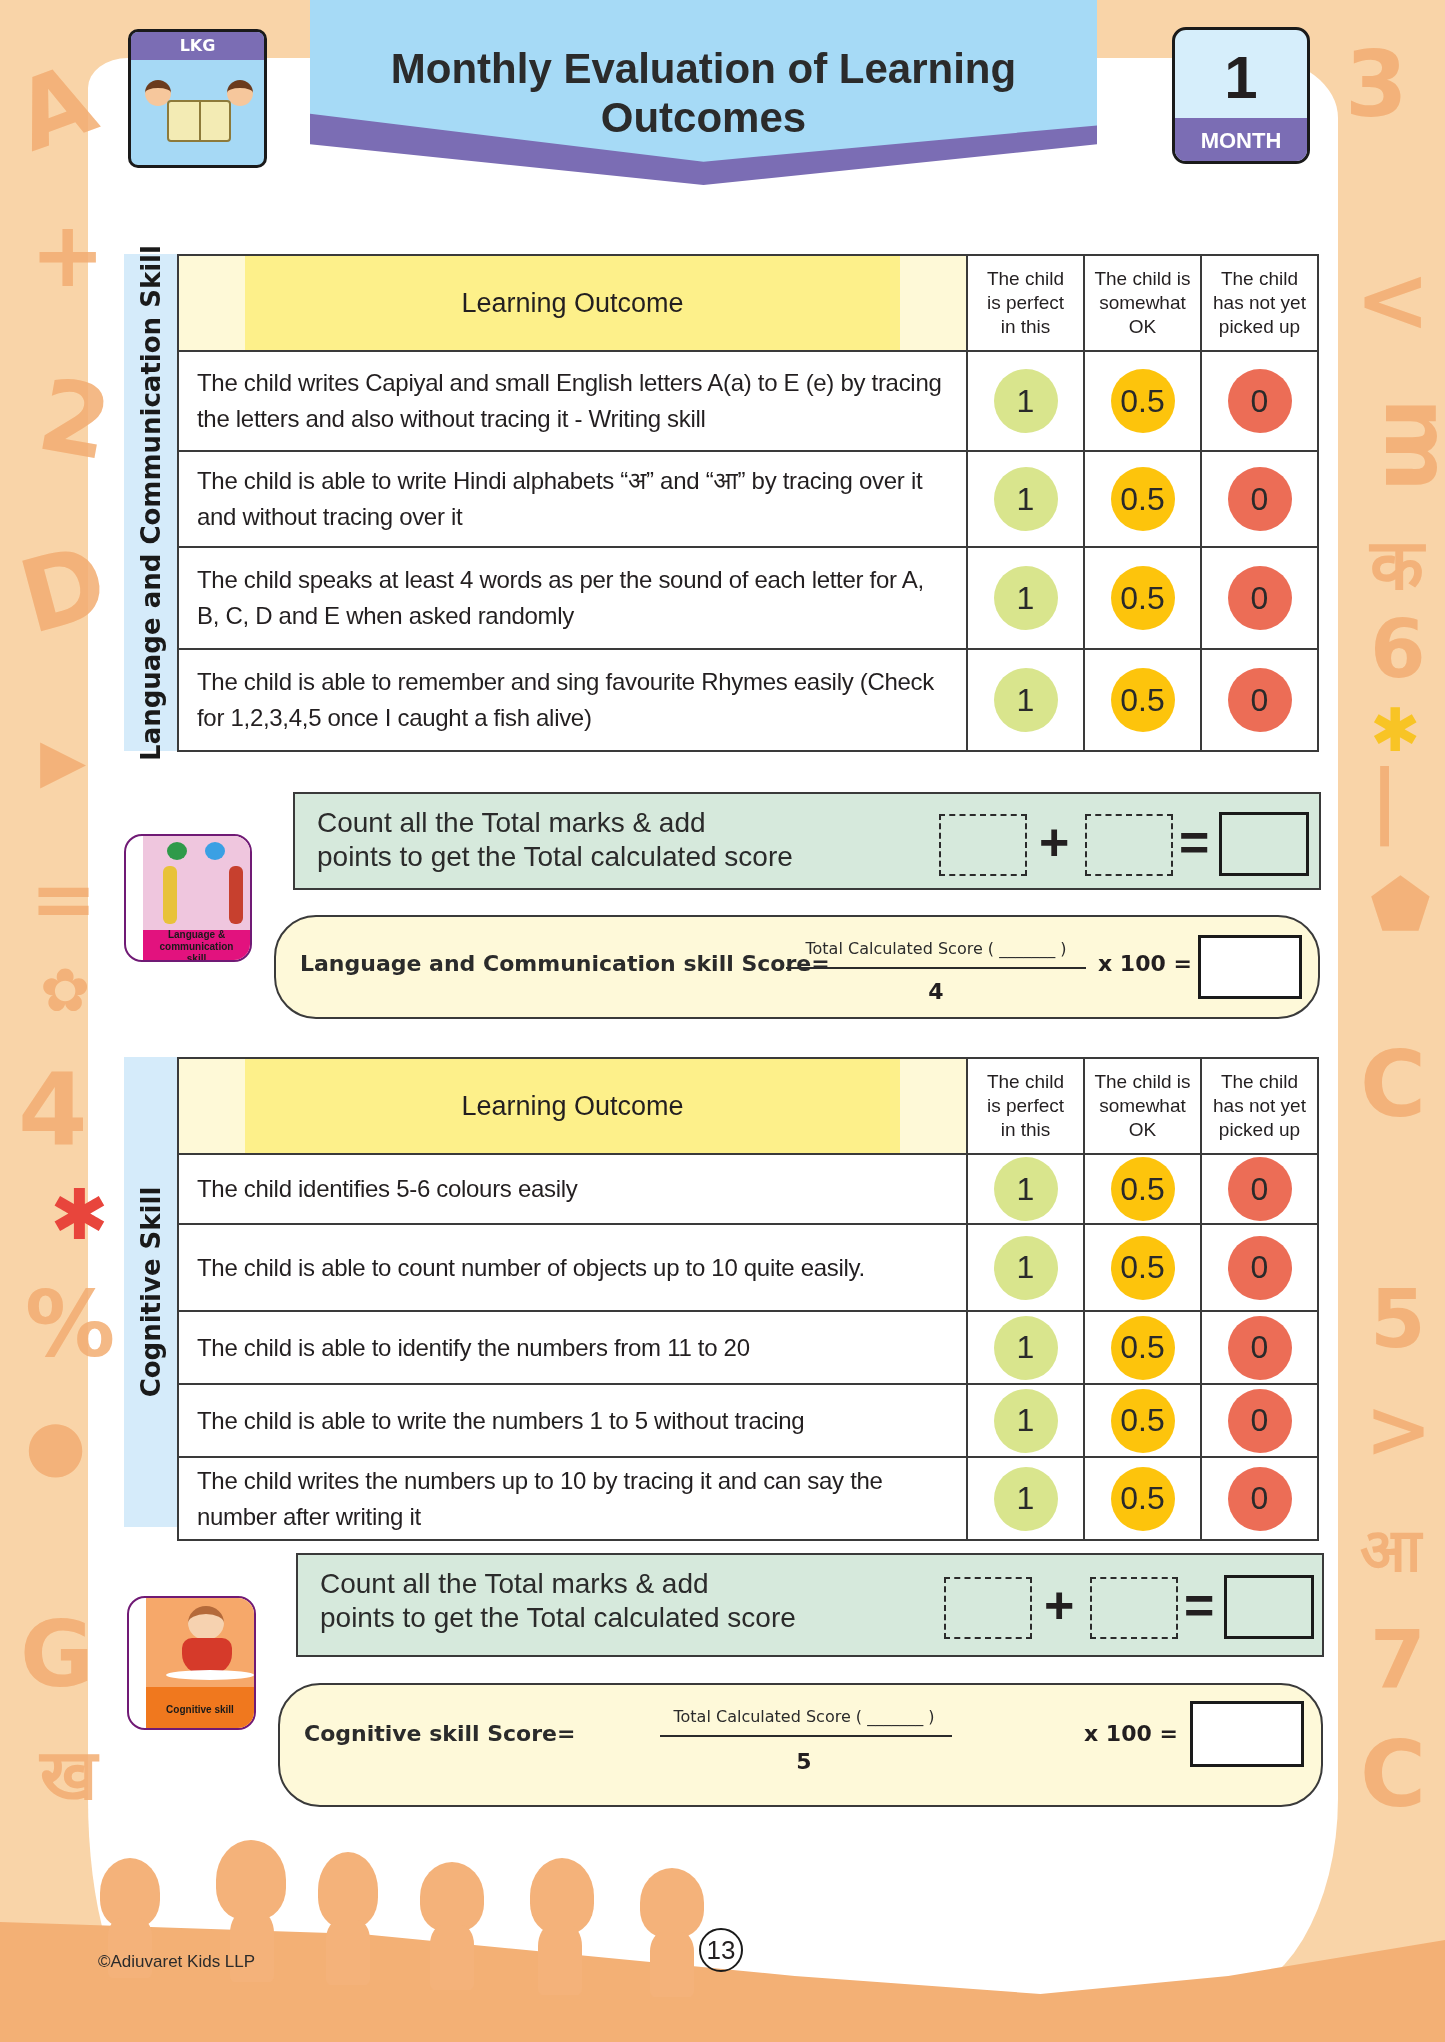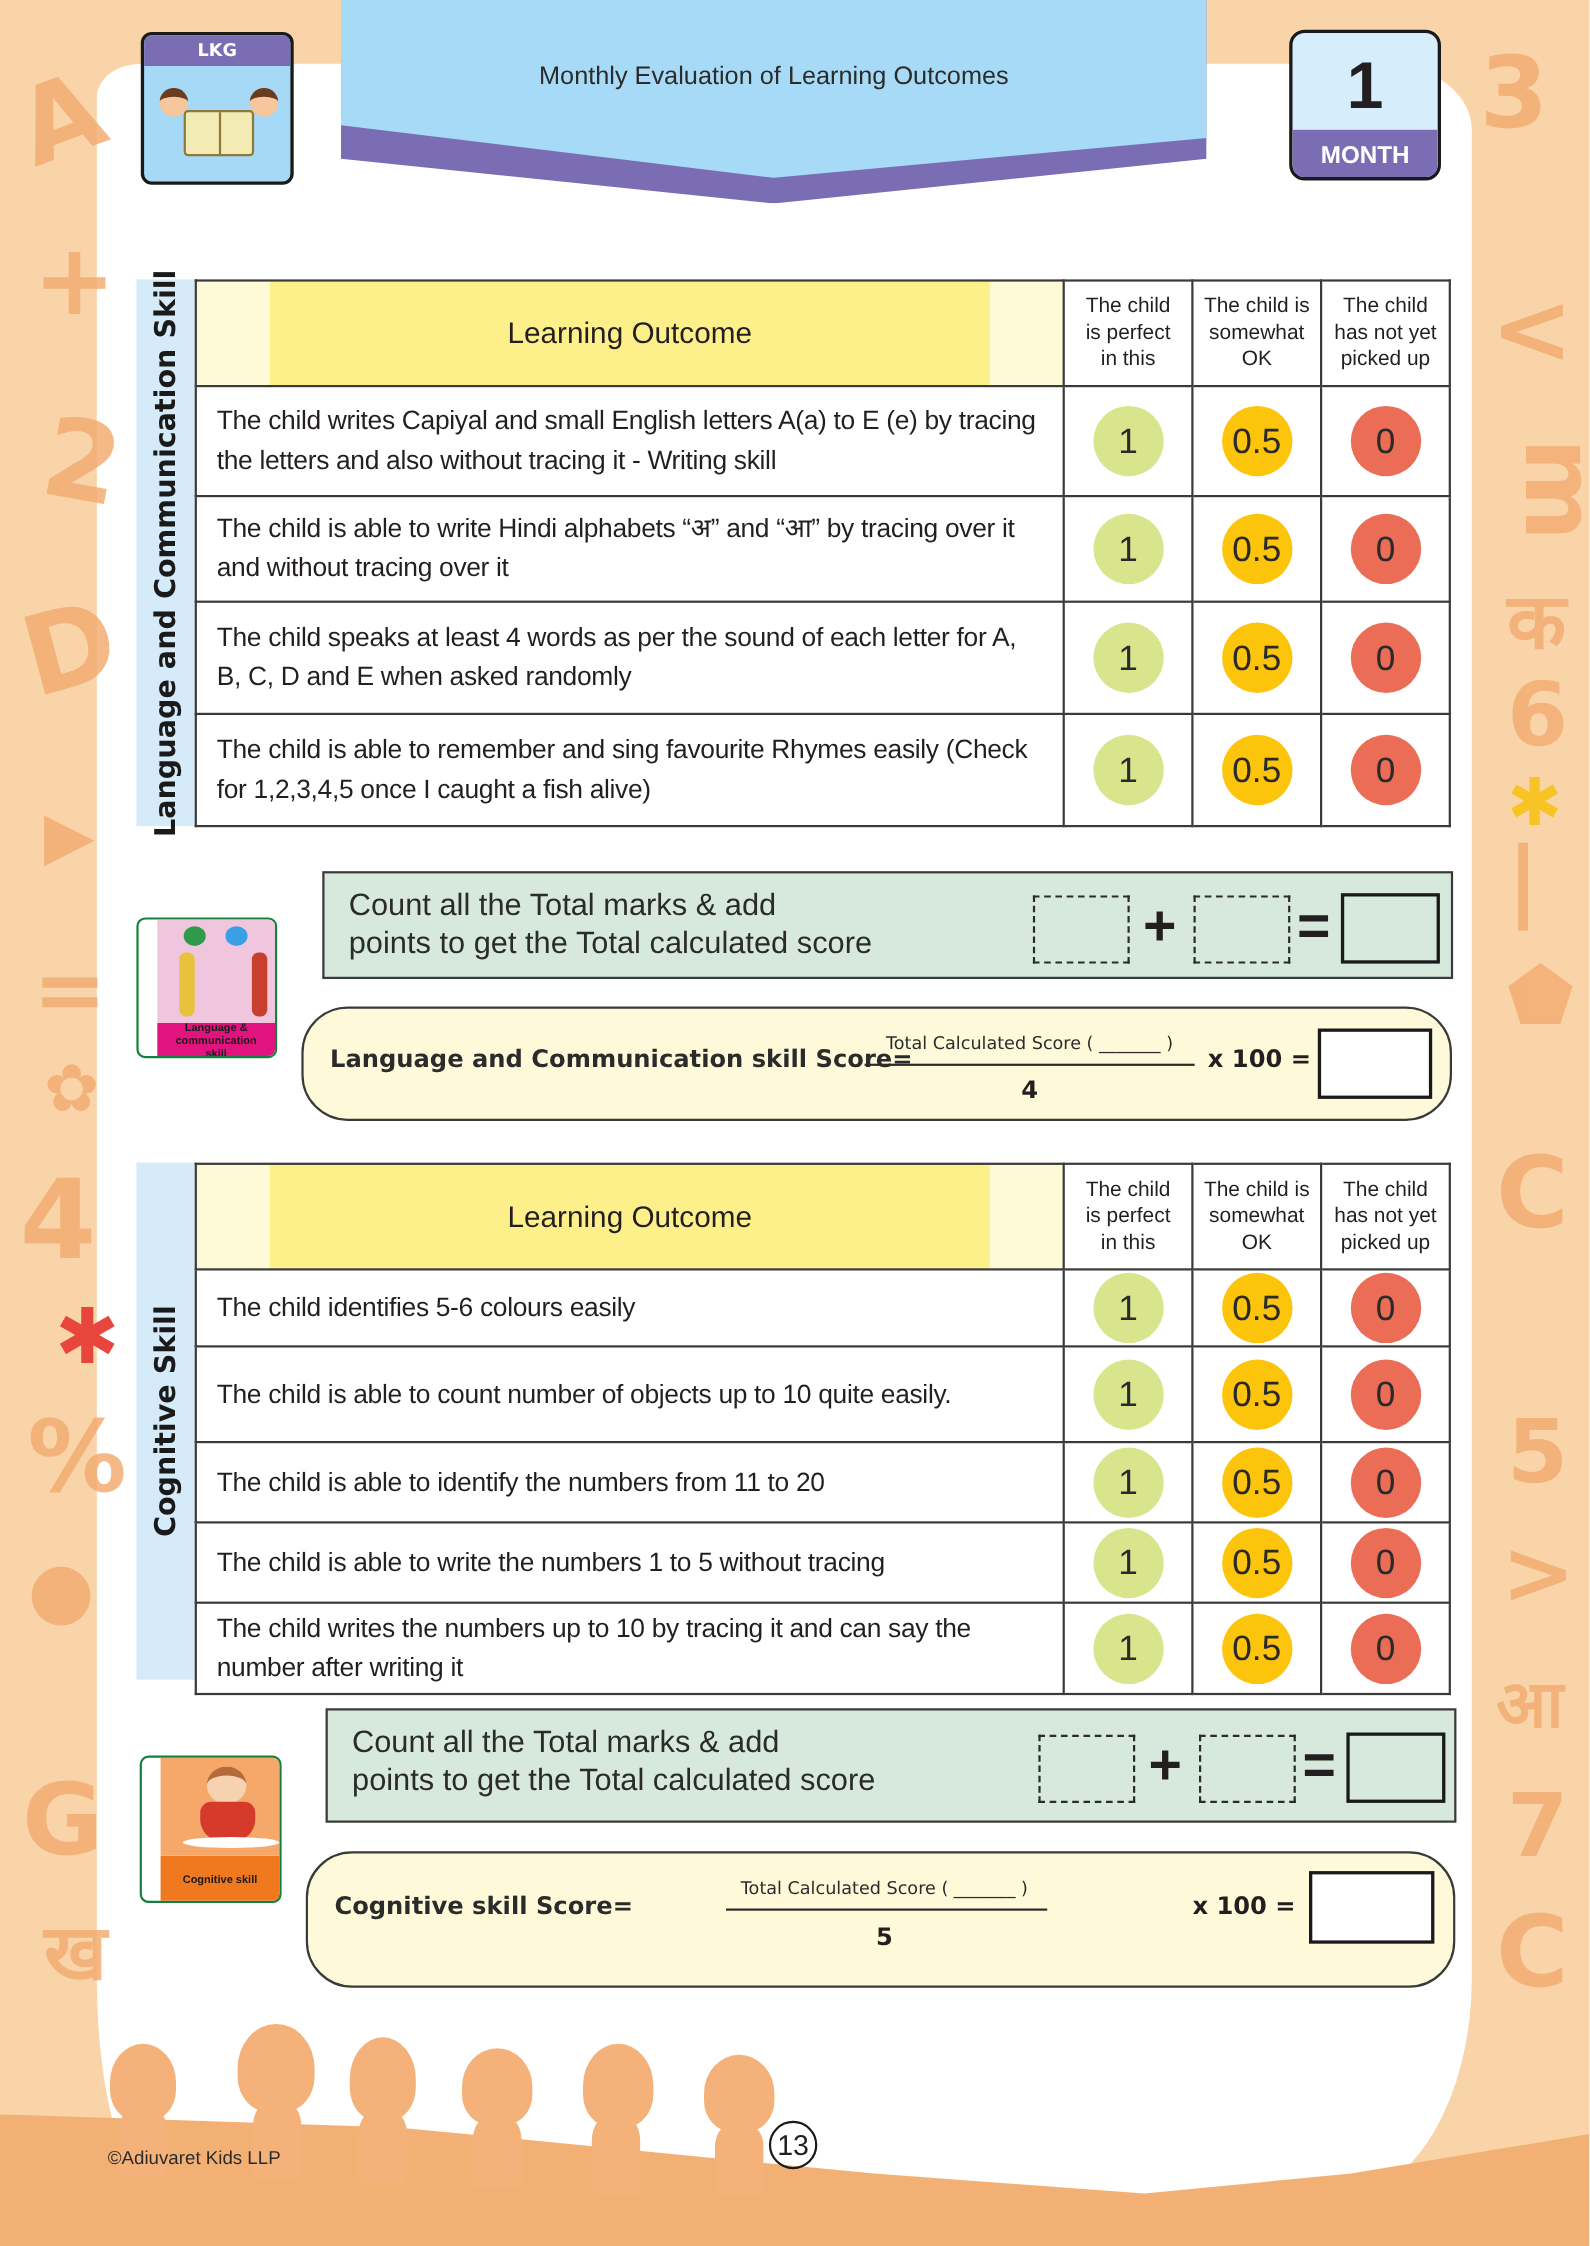--- a/index.html
+++ b/index.html
@@ -71,21 +71,21 @@
     background: #7b6db4;
     clip-path: polygon(0 0, 100% 0, 100% 78%, 50% 100%, 0 78%);
   }
   .title-banner .face {
     position: absolute; left: 0; top: 0; width: 787px; height: 165px;
     background: #a6daf6;
     clip-path: polygon(0 0, 100% 0, 100% 76%, 50% 98%, 0 69%);
   }
   .title-text {
     position: absolute; left: 0; top: 44px; width: 787px;
-    text-align: center; font-weight: normal; font-size: 23px; line-height: 49px;
+    text-align: center; font-weight: bold; font-size: 42px; line-height: 49px;
     color: #2b2b2b;
   }
 
   .month-badge {
     position: absolute; left: 1172px; top: 27px; width: 138px; height: 137px;
     border: 3px solid #1a1a1a; border-radius: 14px; overflow: hidden;
     background: #d6eefb;
   }
   .month-badge .num {
     height: 88px; text-align: center; font-size: 60px; font-weight: bold; line-height: 96px;
@@ -156,21 +156,21 @@
   }
   .formula .lbl { position: absolute; font-weight: bold; font-size: 22px; color: #2b2b2b; }
   .formula .num { position: absolute; font-size: 16px; color: #2b2b2b; text-align: center; }
   .formula .bar { position: absolute; height: 2px; background: #2b2b2b; }
   .formula .den { position: absolute; font-weight: bold; font-size: 22px; text-align: center; }
   .formula .mul { position: absolute; font-weight: bold; font-size: 22px; text-align: center; }
   .formula .result { position: absolute; width: 104px; height: 64px; border: 3px solid #1a1a1a; background: #fff; }
 
   
   .skill-card {
-    position: absolute; border: 2px solid #15803d; border-radius: 8px; overflow: hidden; padding-left: 17px;
+    position: absolute; border: 2px solid #701a75; border-radius: 18px; overflow: hidden; padding-left: 17px;
   }
   .skill-card .pic { position: relative; }
   .skill-card .cap {
     text-align: center; font-weight: bold; font-size: 10px; line-height: 12px; color: #1a1a1a;
     display: flex; align-items: center; justify-content: center;
   }
 
   .page-num {
     position: absolute; left: 699px; top: 1928px; width: 44px; height: 44px;
     border: 2px solid #1a1a1a; border-radius: 50%; text-align: center; line-height: 40px; font-size: 26px;

